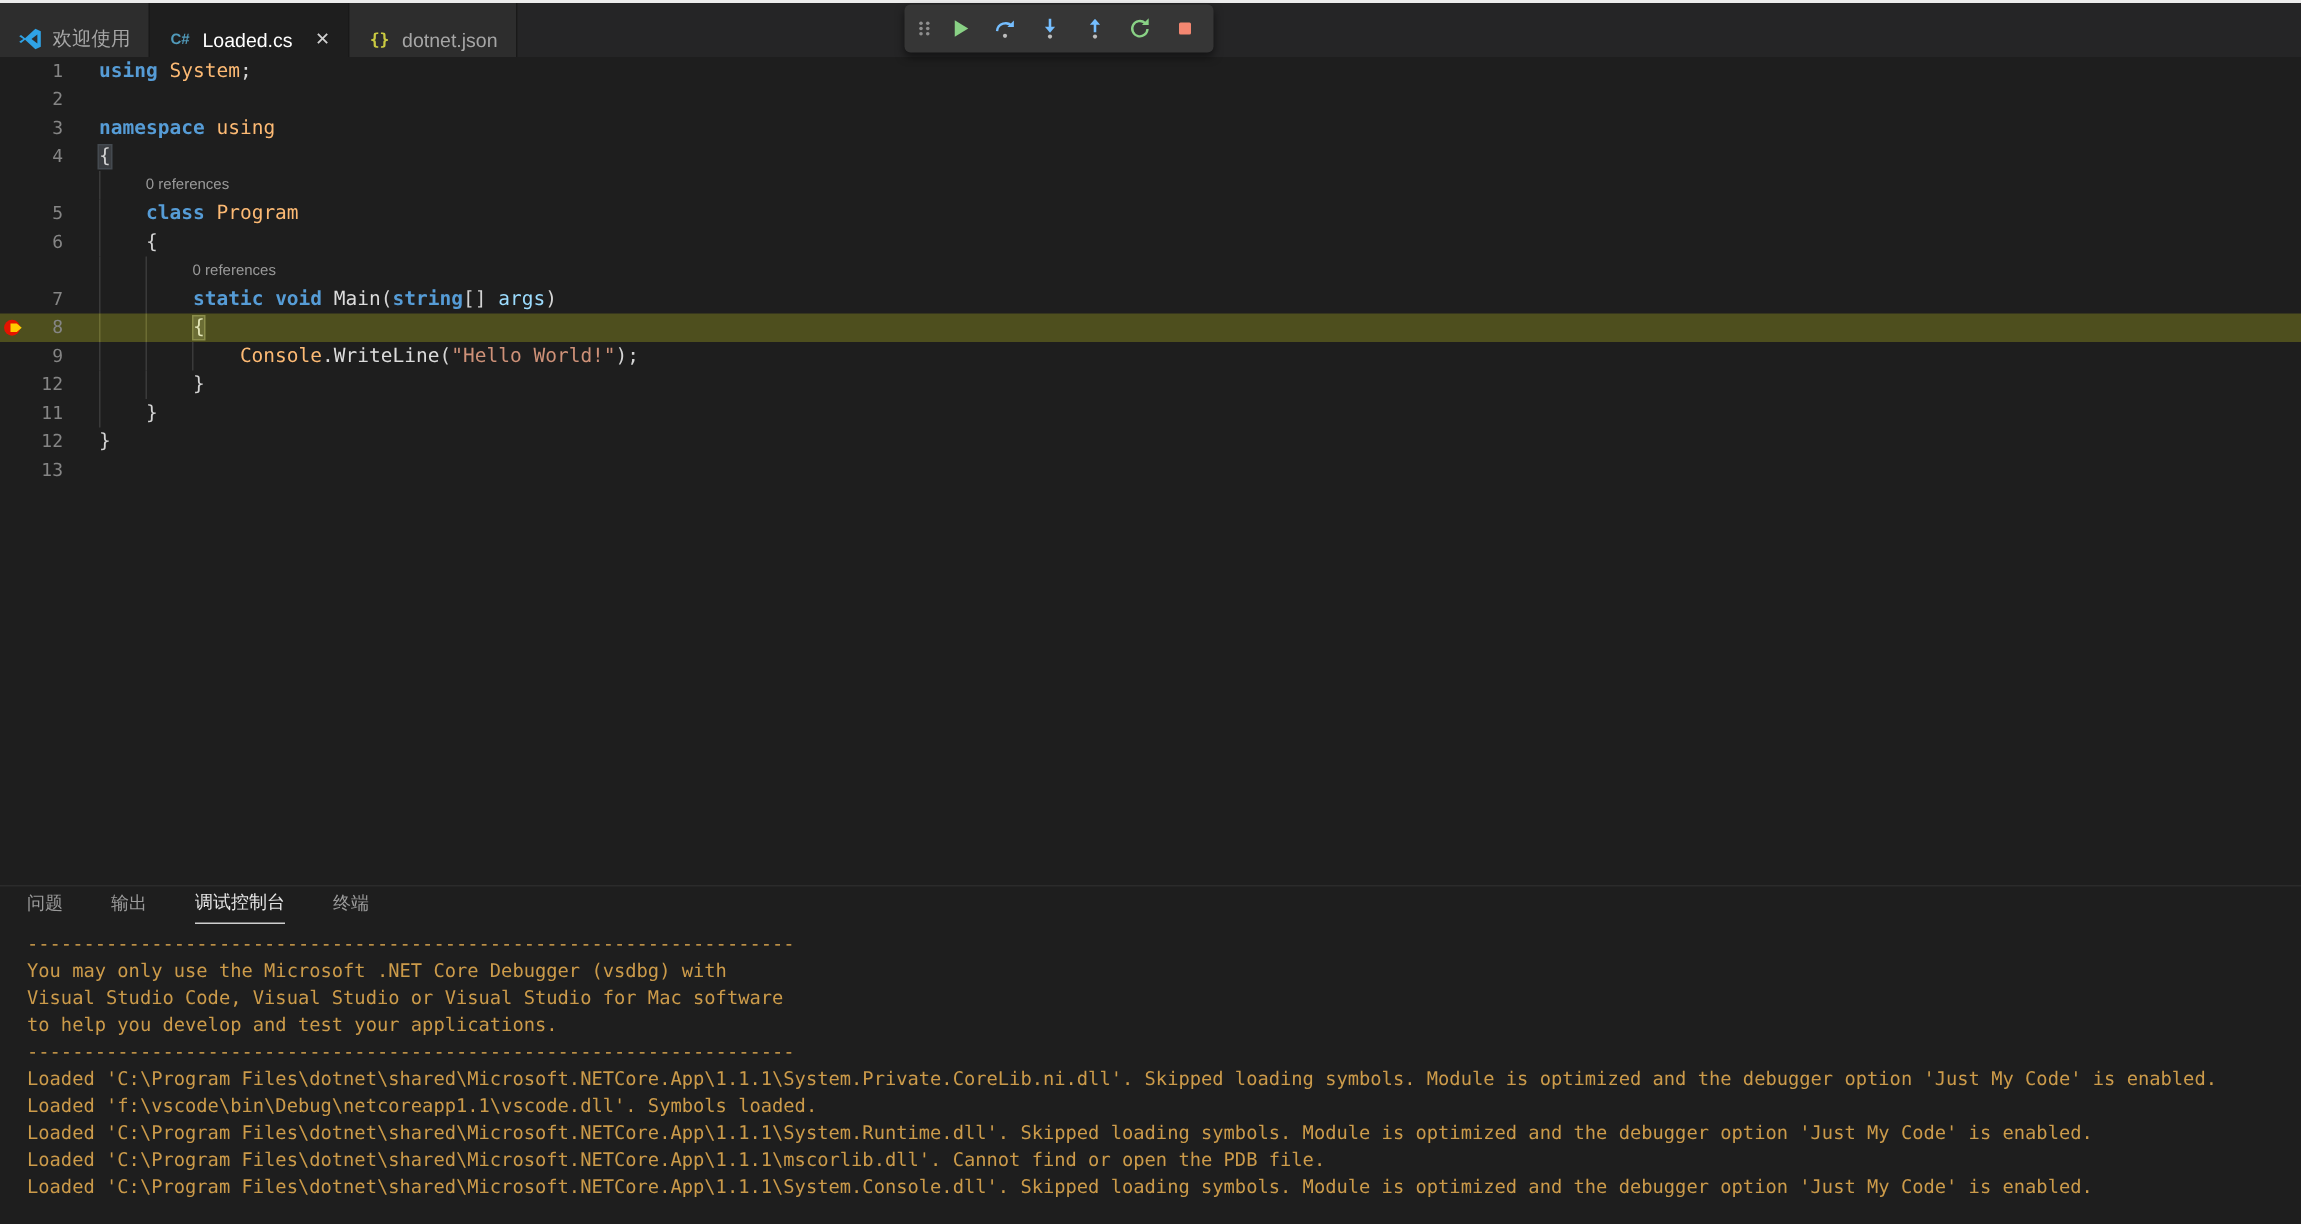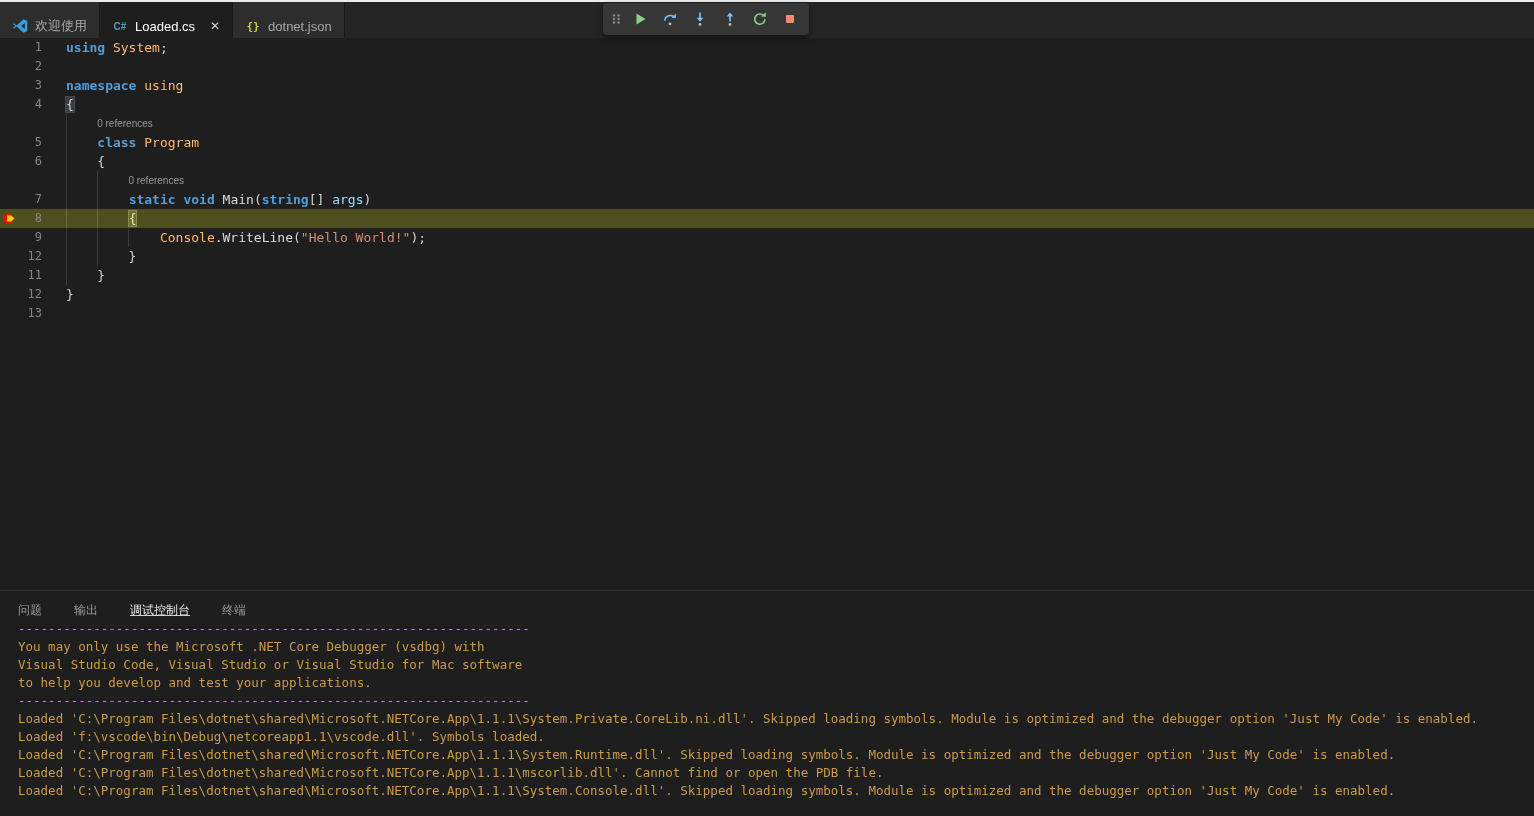--- a/index.html
+++ b/index.html
@@ -41,21 +41,21 @@
   .tok-type{color:#fdba74;}
   .tok-fn{color:#dcdcdc;text-align:right;}
   .tok-param{color:#9cdcfe;}
   .tok-str{color:#ce9178;}
   .tok-pn{color:#d4d4d4;}
   .tok-pn-match{color:#d4d4d4;background:#3a3d41;box-shadow:0 0 0 1px #444a50;}
   .tok-pn-active{color:#e4e7b8;background:#6b6d35;box-shadow:0 0 0 1px #8a8d4a;}
 
   
   .panel{position:absolute;left:0;right:0;bottom:0;height:226px;background:#1e1e1e;border-top:1px solid #2b2b2b;box-sizing:border-box;}
-  .panel-tabs{display:flex;gap:32px;padding:11px 12px 0 18px;height:25px;font-size:12px;color:#9b9b9b;box-sizing:border-box;}
+  .panel-tabs{display:flex;gap:32px;padding:11px 12px 0 18px;height:25px;font-size:12px;color:#9b9b9b;box-sizing:border-box;align-items:flex-end;}
   .ptab{cursor:pointer;padding-bottom:5px;}
   .ptab.active{color:#e7e7e7;font-weight:normal;border-bottom:1px solid #cfcfcf;}
   .console{padding:4px 0 0 18px;font-family:"DejaVu Sans Mono","Liberation Mono",monospace;
            font-size:12.5px;line-height:18px;color:#cc9b4a;white-space:pre;}
 </style>
 </head>
 <body>
 
 <div class="top-strip"></div>
 

